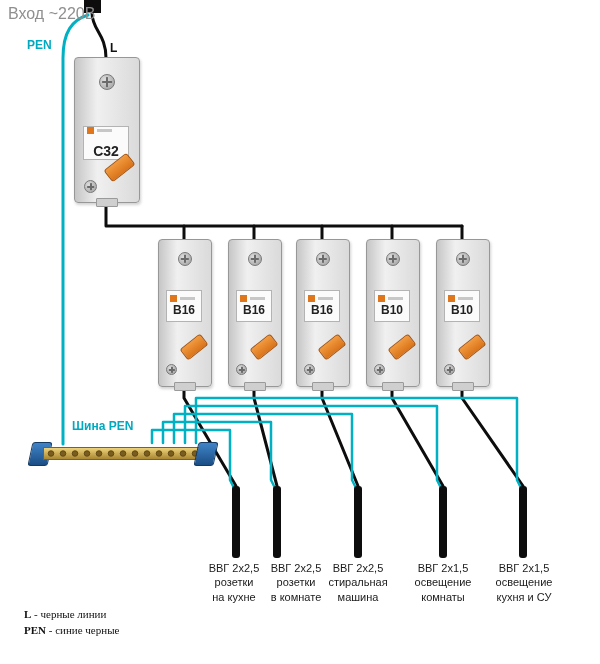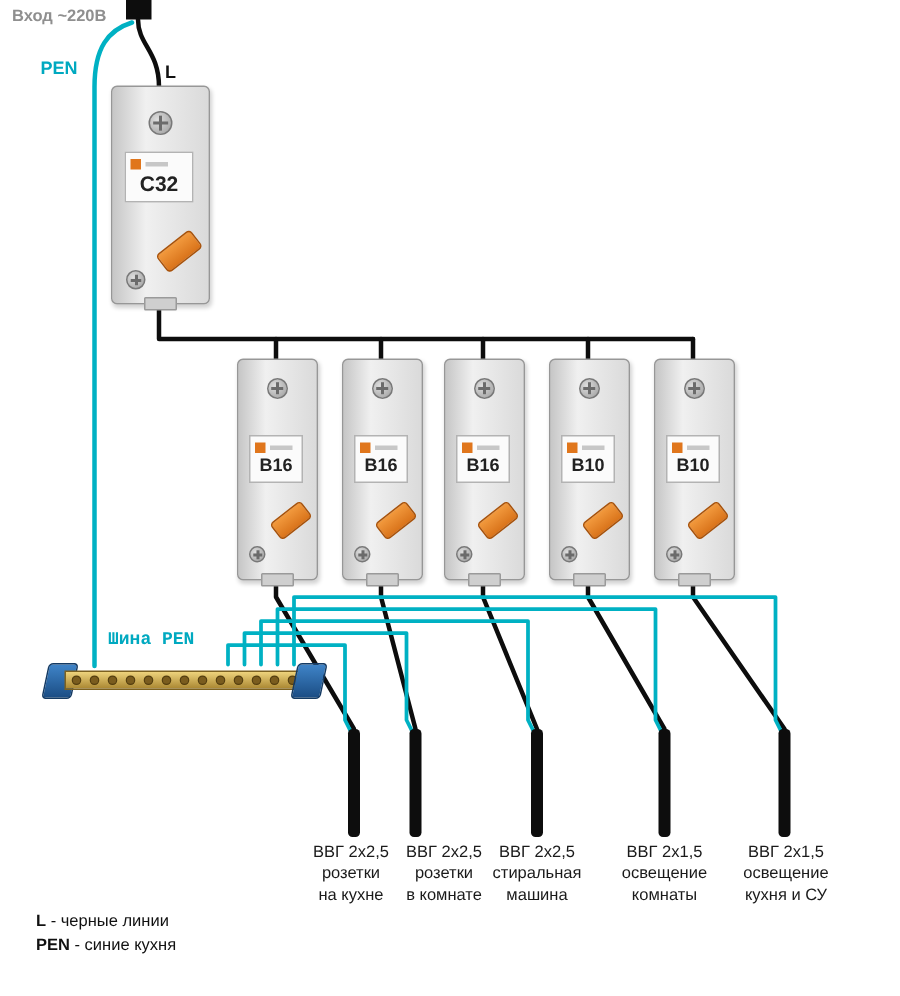--- a/index.html
+++ b/index.html
@@ -2,29 +2,29 @@
 <html><head>
 <meta charset="utf-8">
 <style>
   html,body{margin:0;padding:0;background:#fff;}
   #canvas{
     position:relative;width:600px;height:664px;background:#ffffff;overflow:hidden;
     font-family:"Liberation Sans","DejaVu Sans",sans-serif;
   }
   #wires{position:absolute;left:0;top:0;z-index:1;}
   .txt{position:absolute;z-index:3;}
-  .lbl-input{left:8px;top:5px;font-size:11px;font-weight:bold;color:#8f8f8f;}
+  .lbl-input{left:8px;top:5px;font-size:16px;font-weight:normal;color:#8f8f8f;}
   .lbl-pen{left:27px;top:38px;font-size:12px;font-weight:bold;color:#00a9c0;}
   .lbl-l{left:110px;top:41px;font-size:12px;font-weight:bold;color:#111;}
-  .lbl-bus{left:72px;top:419px;font-size:12px;font-weight:bold;color:#00a9c0;font-family:Liberation Mono, monospace;}
+  .lbl-bus{left:72px;top:419px;font-size:12px;font-weight:bold;color:#00a9c0;}
   .cable-label{
     top:561px;width:64px;text-align:center;font-size:11px;line-height:1.3;
     color:#1a1a1a;white-space:pre-line;
   }
-  .legend{left:24px;top:606px;font-size:11px;color:#111;line-height:16px;}
+  .legend{left:24px;top:606px;font-size:11px;color:#111;line-height:16px;font-family:Liberation Serif, serif;}
   .legend .term{font-weight:bold;}
   .watermark{
     left:253px;top:602px;font-size:23px;font-weight:bold;color:#a0a0a0;
     letter-spacing:0.5px;text-shadow:1px 1px 0 #ffffff;
   }
   
   .breaker{
     position:absolute;z-index:2;width:52px;height:146px;top:239px;
     background:linear-gradient(90deg,#c6c6c6,#f0f0f0 35%,#dadada);
     border:1px solid #979797;border-radius:4px;
@@ -41,21 +41,21 @@
   .screw::after{height:70%;width:2px;transform:translate(-50%,-50%);}
   .breaker .screw.top{left:19px;top:12px;width:14px;height:14px;}
   .breaker .screw.bottom{left:7px;top:124px;width:11px;height:11px;}
   .breaker.main .screw.top{left:24px;top:16px;width:16px;height:16px;}
   .breaker.main .screw.bottom{left:9px;top:122px;width:13px;height:13px;}
   .plate{
     position:absolute;left:7px;top:50px;width:36px;height:32px;
     background:#fbfbfb;border:1px solid #b3b3b3;box-sizing:border-box;
     display:flex;flex-direction:column;align-items:center;justify-content:center;gap:1px;
   }
-  .breaker.main .plate{left:8px;top:43px;width:46px;height:34px;}
+  .breaker.main .plate{left:8px;top:68px;width:46px;height:34px;justify-content:space-between;}
   .brandrow{display:flex;align-items:center;gap:3px;align-self:flex-start;margin-left:3px;}
   .brand{width:7px;height:7px;background:#e0761c;display:inline-block;}
   .tinybar{width:15px;height:3px;background:#c7c7c7;display:inline-block;}
   .blabel{font-weight:bold;font-size:12px;color:#222;}
   .breaker.main .blabel{font-size:14px;}
   .toggle{
     position:absolute;left:22px;top:100px;width:24px;height:12px;
     background:linear-gradient(#f29a3e,#d9731a);border:1px solid #a8520a;
     border-radius:3px;transform:rotate(-38deg);
   }
@@ -249,18 +249,18 @@
 освещение
 кухня и СУ</div>
 
   <div class="txt legend">
     <div>
       <span class="term">L</span>
       <span>- черные линии</span>
     </div>
     <div>
       <span class="term">PEN</span>
-      <span>- синие кухня</span>
+      <span>- синие черные</span>
     </div>
   </div>
 
 
 </div>
 
 </body></html>

